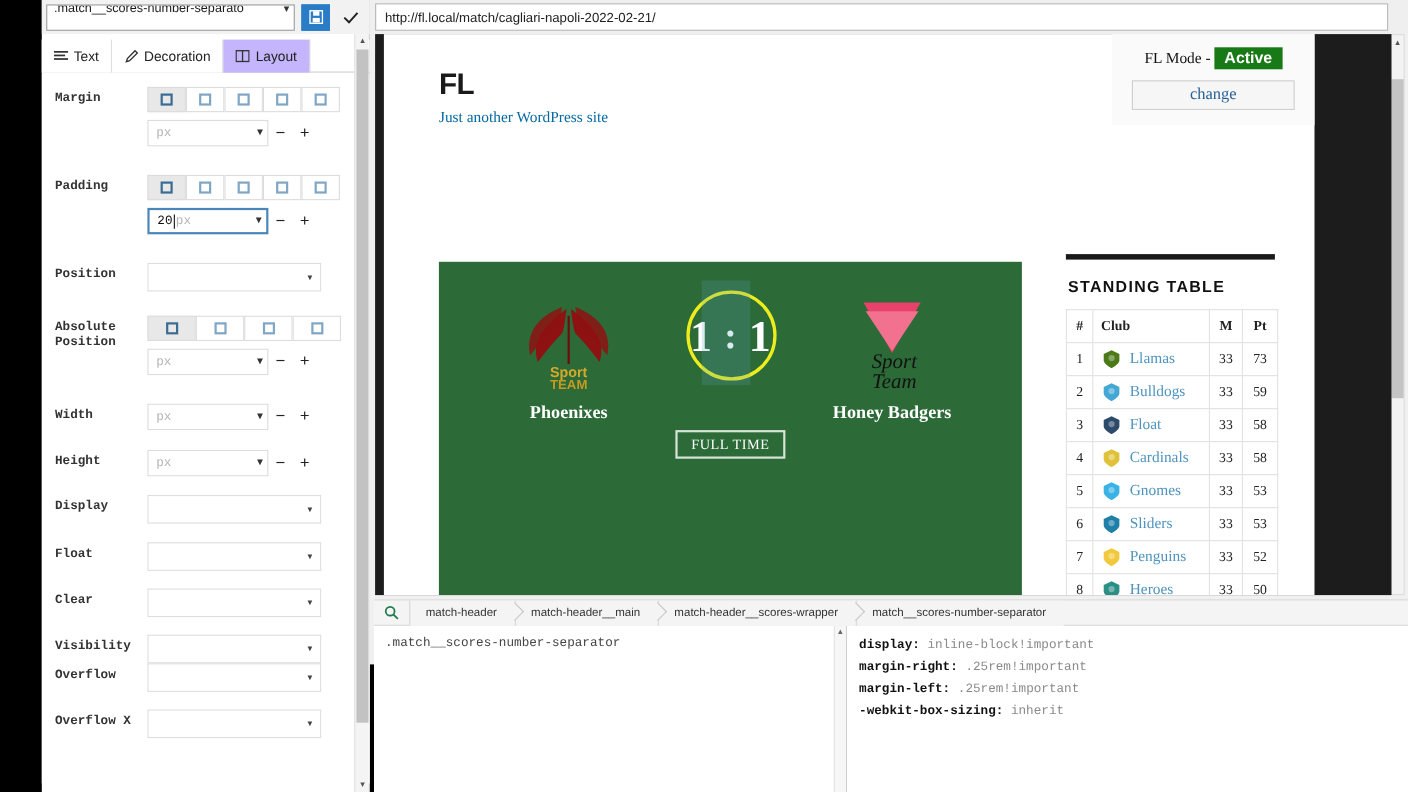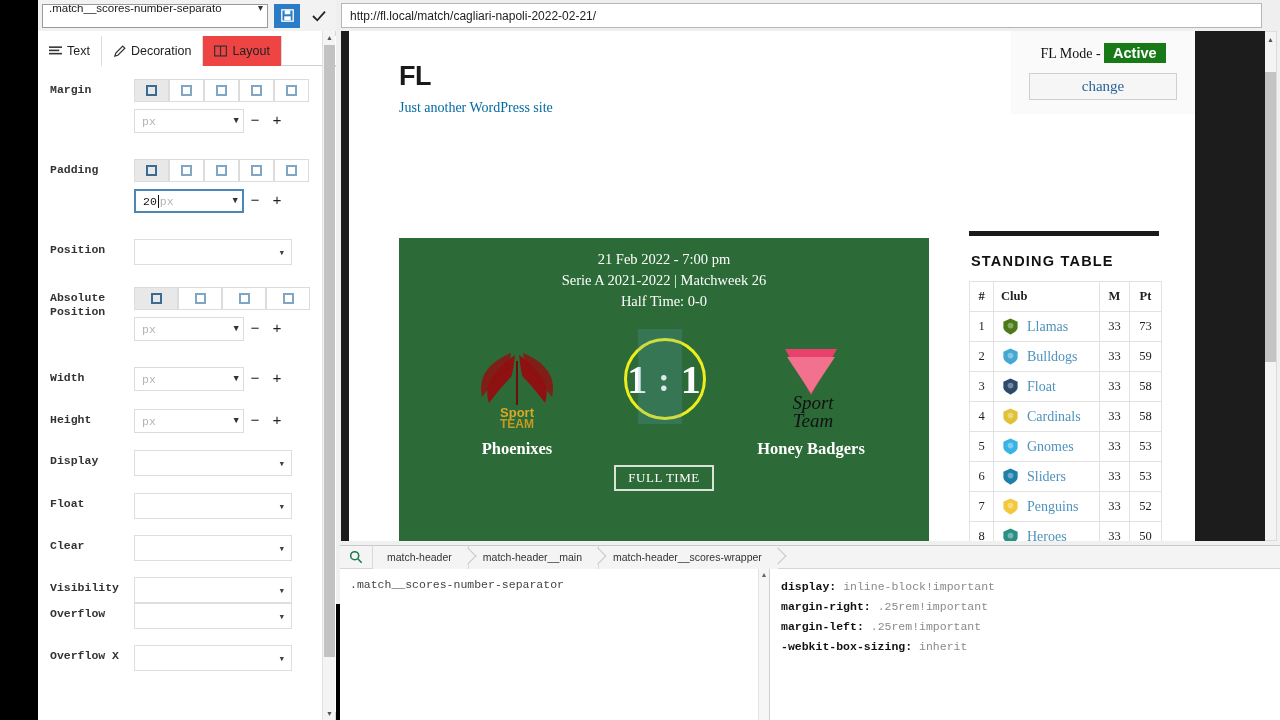--- a/index.html
+++ b/index.html
@@ -64,21 +64,21 @@
     display: flex; background: #fff;
     border-bottom: 1px solid #cfcfcf;
   }
   .tab {
     display: flex; align-items: center; gap: 5px;
     padding: 0 11px; height: 30px;
     font-size: 12.5px; color: #222;
     border-right: 1px solid #dcdcdc;
     background: #fff;
   }
-  .tab.active { background: #ef4444; }
+  .tab.active { background: #c4b5fd; }
   .tab-ico { display: inline-flex; align-items: center; }
 
   
   #controls {
     position: absolute; left: 0; top: 67px; width: 298px; height: 645px;
     background: #fff;
     overflow: hidden;
   }
   .row {
     position: relative;
@@ -625,25 +625,20 @@
 
         <div class="flmode">
           <div class="flmode-line">
             <span>FL Mode -</span>
             <span class="flmode-badge">Active</span>
           </div>
           <div class="flmode-btn">change</div>
         </div>
 
         <div class="match-card">
-          <div class="mh-meta">
-            <div>21 Feb 2022 - 7:00 pm</div>
-            <div>Serie A 2021-2022 | Matchweek 26</div>
-            <div>Half Time: 0-0</div>
-          </div>
 
           <div class="mh-main">
 
             <div class="team">
               <div class="team-logo">
                 <svg width="100" height="100" viewBox="0 0 100 100">
                   <g fill="#8e1212">
                     <path d="M48 22 C40 28 30 36 24 46 C20 53 19 62 22 70 C28 62 36 52 44 44 C46 40 47 30 48 22 Z"></path>
                     <path d="M44 20 C34 24 24 30 18 40 C14 47 13 56 15 64 C22 55 32 44 41 37 Z" opacity="0.85"></path>
                   </g>
@@ -829,20 +824,23 @@
         </div>
         <div class="crumb">
             <span>match-header</span>
           </div>
         <div class="crumb">
             <span>match-header__main</span>
           </div>
         <div class="crumb">
             <span>match-header__scores-wrapper</span>
           </div>
+        <div class="crumb last">
+            <span>match__scores-number-separator</span>
+          </div>
       </div>
       <div class="dt-body">
         <div class="dt-left">
           <div class="dt-sel">.match__scores-number-separator</div>
           <div class="dt-scroll">
             <div class="arr">▲</div>
           </div>
         </div>
         <div class="dt-right">
           <div class="dt-props" id="props-list">

